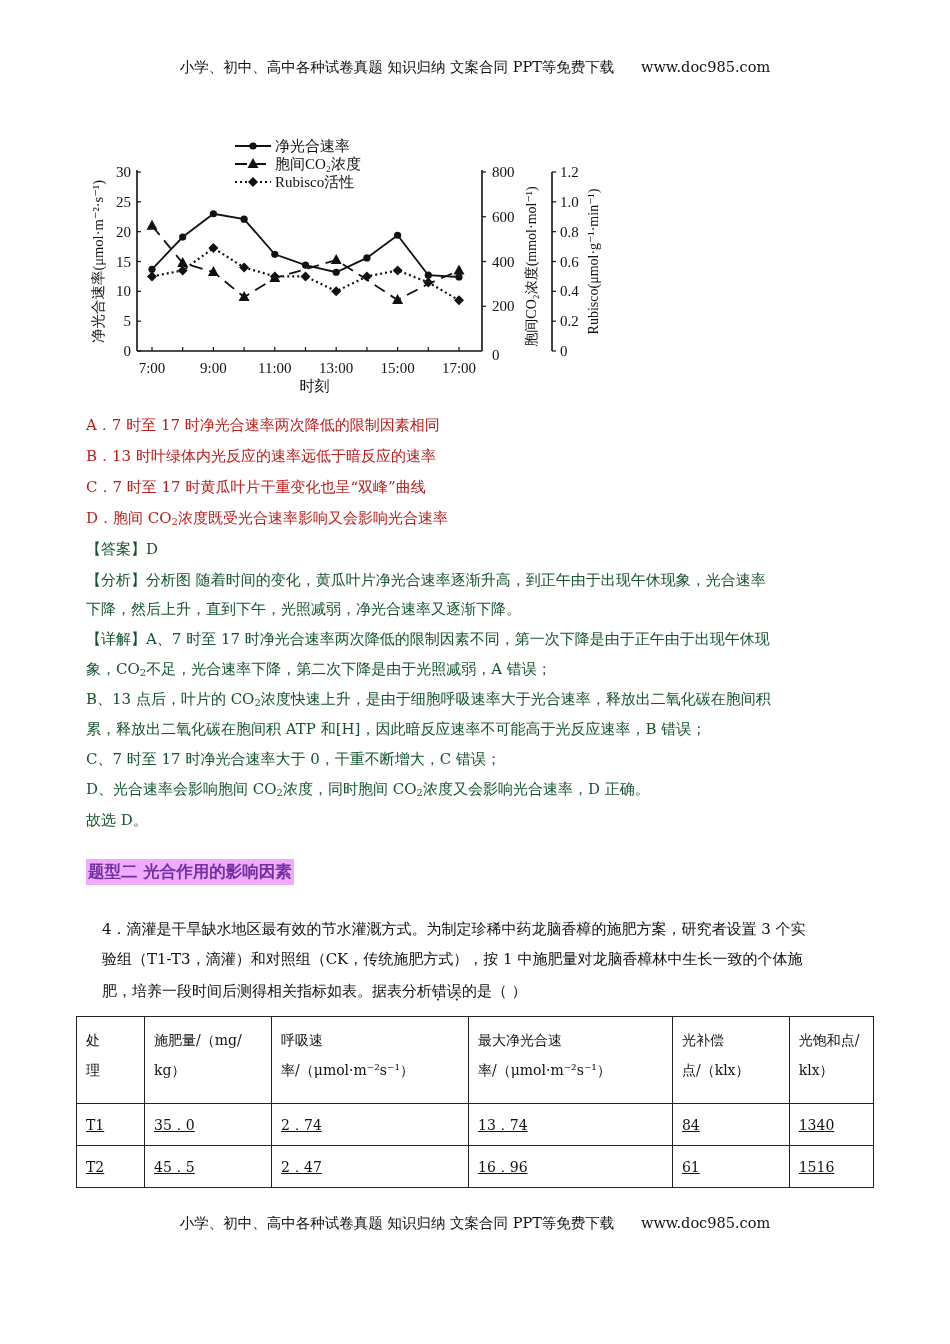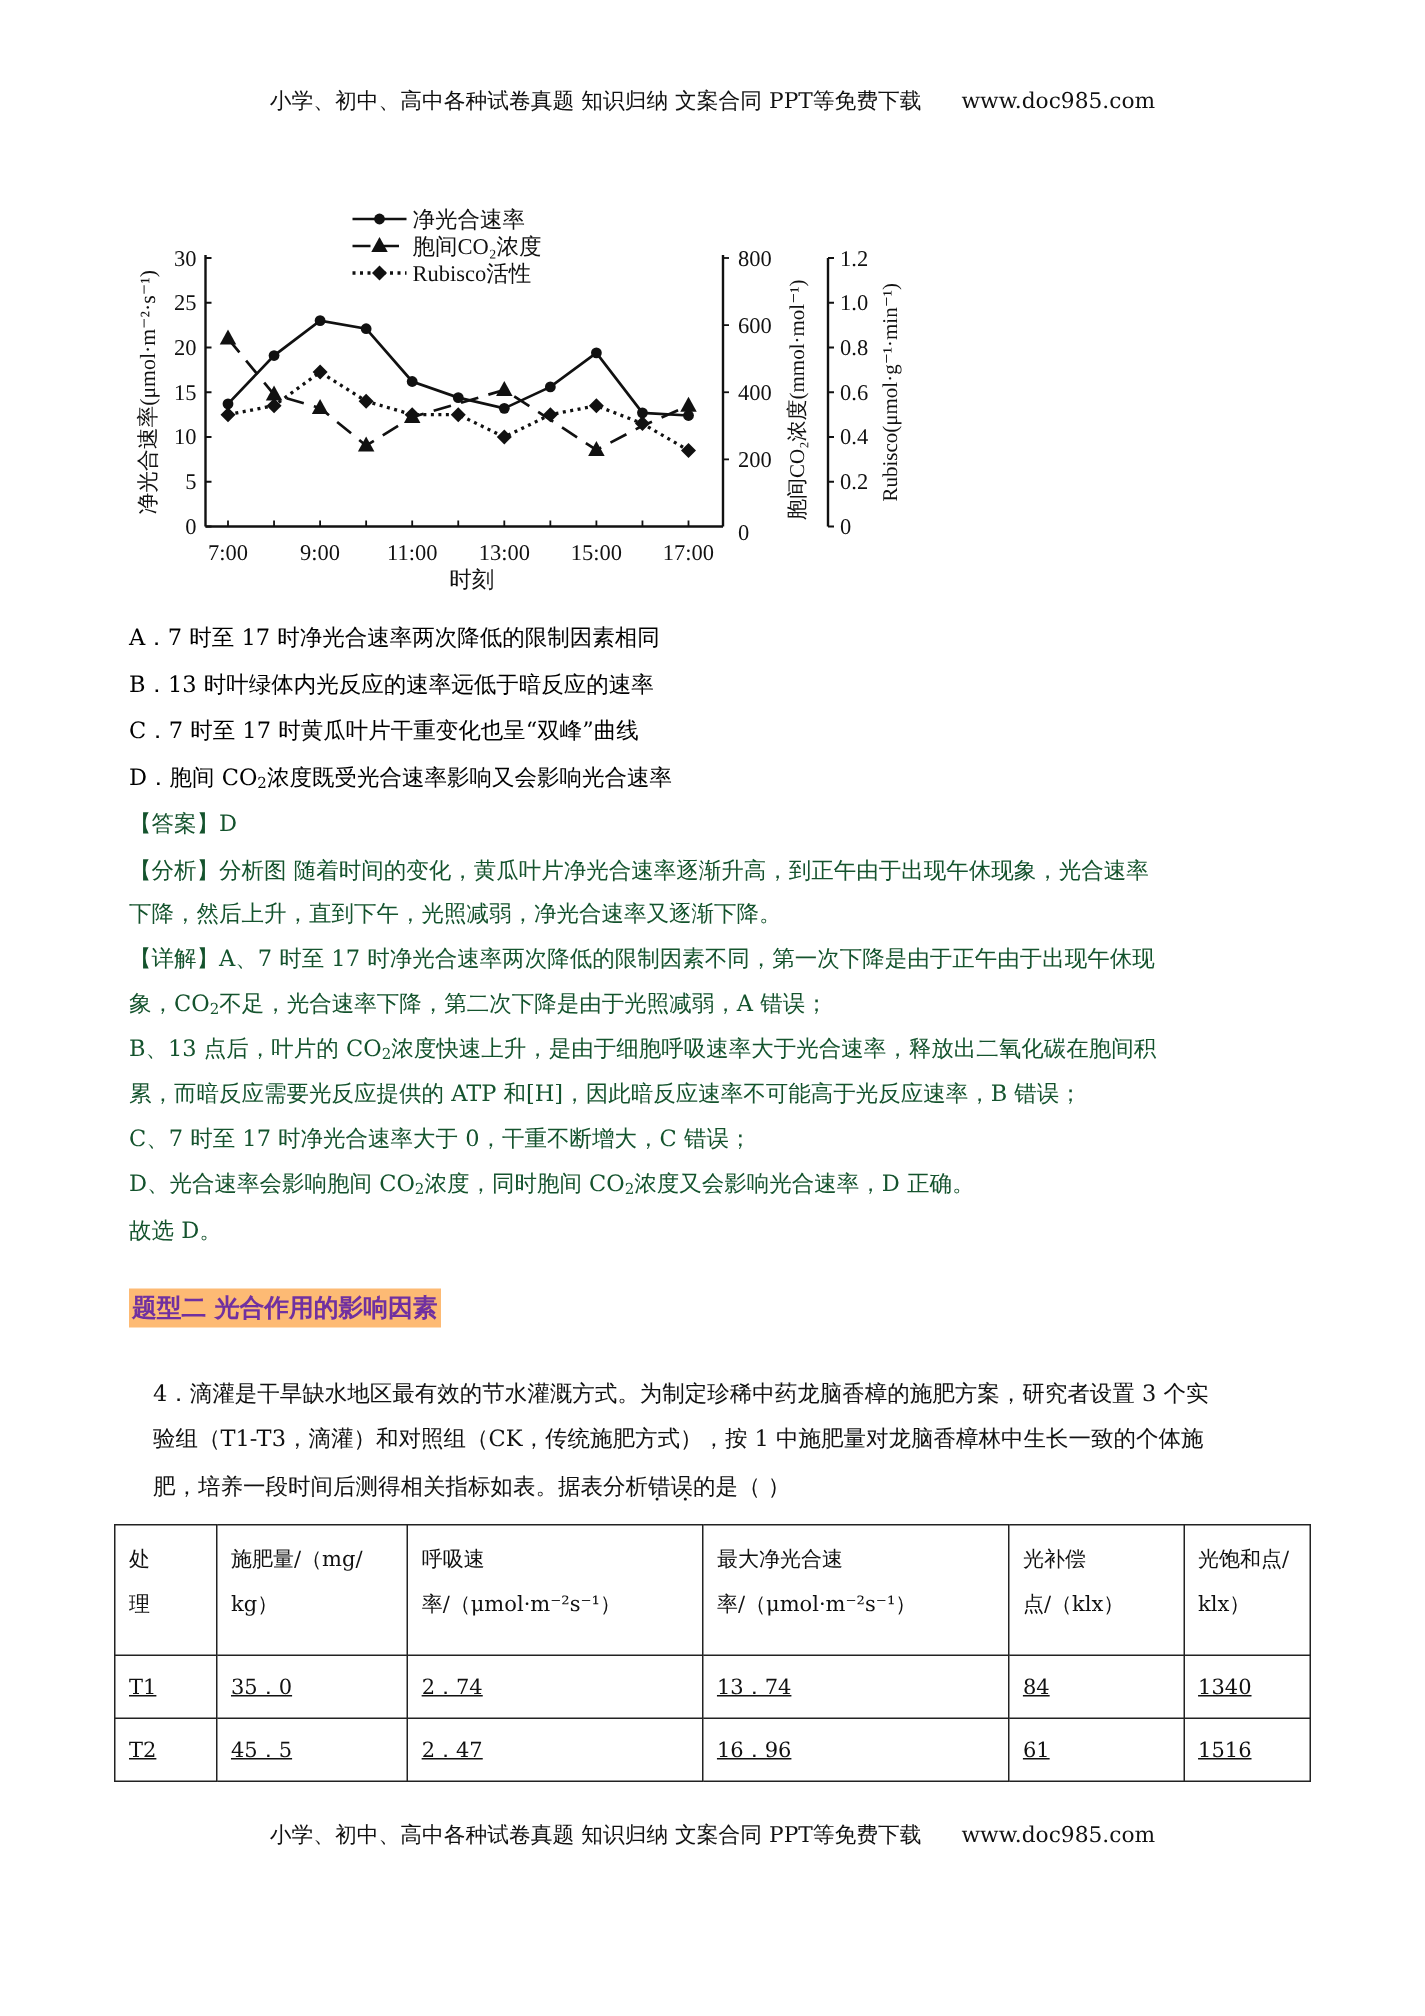--- a/index.html
+++ b/index.html
@@ -6,25 +6,25 @@
   body { width: 950px; height: 1344px; position: relative; overflow: hidden;
          font-family: "DejaVu Serif", "Liberation Serif", serif; color: #111; }
   .hdr { position: absolute; left: 0; width: 950px; text-align: center; font-size: 14.5px; color: #111; }
   .hdr .url { margin-left: 22px; }
   #page-header { top: 58px; }
   #page-footer { top: 1214px; }
 
   #chart-wrap { position: absolute; left: 85px; top: 130px; width: 540px; height: 270px; }
   #chart-wrap svg { position: absolute; left: 0; top: 0; }
 
-  .q-line { position: absolute; left: 86px; font-size: 15px; color: #000000; white-space: nowrap; }
+  .q-line { position: absolute; left: 86px; font-size: 15px; color: #b91c1c; white-space: nowrap; }
   .ans-line { position: absolute; left: 86px; font-size: 15px; white-space: nowrap; color: #14532d; }
   sub { font-size: 10px; vertical-align: -2px; }
 
-  #section-title { position: absolute; left: 86px; top: 859px; background: #fdba74; color: #7030a0;
+  #section-title { position: absolute; left: 86px; top: 859px; background: #f0abfc; color: #7030a0;
                    font-family: "DejaVu Sans", sans-serif; font-weight: bold; font-size: 16.5px; padding: 2px 2px; letter-spacing: 0px; }
 
   .q4 { position: absolute; left: 86px; font-size: 15px; color: #111; white-space: nowrap; margin-left: 16px; }
   .emph { position: relative; text-align: right; }
   .emph::after { content: "\2022\00a0\00a0\00a0\2022"; position: absolute; left: 4px; top: 14px; font-size: 7px; letter-spacing: 2px; }
 
   table#data-table { position: absolute; left: 76px; top: 1016px; width: 798px; border-collapse: collapse; font-size: 14px; color: #111; }
   #data-table td { border: 1.5px solid #222; vertical-align: top; padding: 8px 9px; line-height: 30px; }
   #data-table tr.head td { height: 70px; }
   #data-table tr.row td { height: 27px; padding-top: 6px; padding-bottom: 5px; text-decoration: underline; }
@@ -169,21 +169,21 @@
 
 <div class="ans-line" style="top:630px">
   <span>【详解】</span><span>A、7 时至 17 时净光合速率两次降低的限制因素不同，第一次下降是由于正午由于出现午休现</span>
 </div>
 <div class="ans-line" style="top:660px">
   <span>象，CO</span><sub>2</sub><span>不足，光合速率下降，第二次下降是由于光照减弱，A 错误；</span>
 </div>
 <div class="ans-line" style="top:690px">
   <span>B、13 点后，叶片的 CO</span><sub>2</sub><span>浓度快速上升，是由于细胞呼吸速率大于光合速率，释放出二氧化碳在胞间积</span>
 </div>
-<div class="ans-line" style="top:720px">累，而暗反应需要光反应提供的 ATP 和[H]，因此暗反应速率不可能高于光反应速率，B 错误；</div>
+<div class="ans-line" style="top:720px">累，释放出二氧化碳在胞间积 ATP 和[H]，因此暗反应速率不可能高于光反应速率，B 错误；</div>
 <div class="ans-line" style="top:750px">C、7 时至 17 时净光合速率大于 0，干重不断增大，C 错误；</div>
 <div class="ans-line" style="top:780px">
   <span>D、光合速率会影响胞间 CO</span><sub>2</sub><span>浓度，同时胞间 CO</span><sub>2</sub><span>浓度又会影响光合速率，D 正确。</span>
 </div>
 <div class="ans-line" style="top:811px">故选 D。</div>
 
 <div id="section-title">题型二  光合作用的影响因素</div>
 
 <div class="q4" style="top:920px">4．滴灌是干旱缺水地区最有效的节水灌溉方式。为制定珍稀中药龙脑香樟的施肥方案，研究者设置 3 个实</div>
 <div class="q4" style="top:950px">验组（T1-T3，滴灌）和对照组（CK，传统施肥方式），按 1 中施肥量对龙脑香樟林中生长一致的个体施</div>

